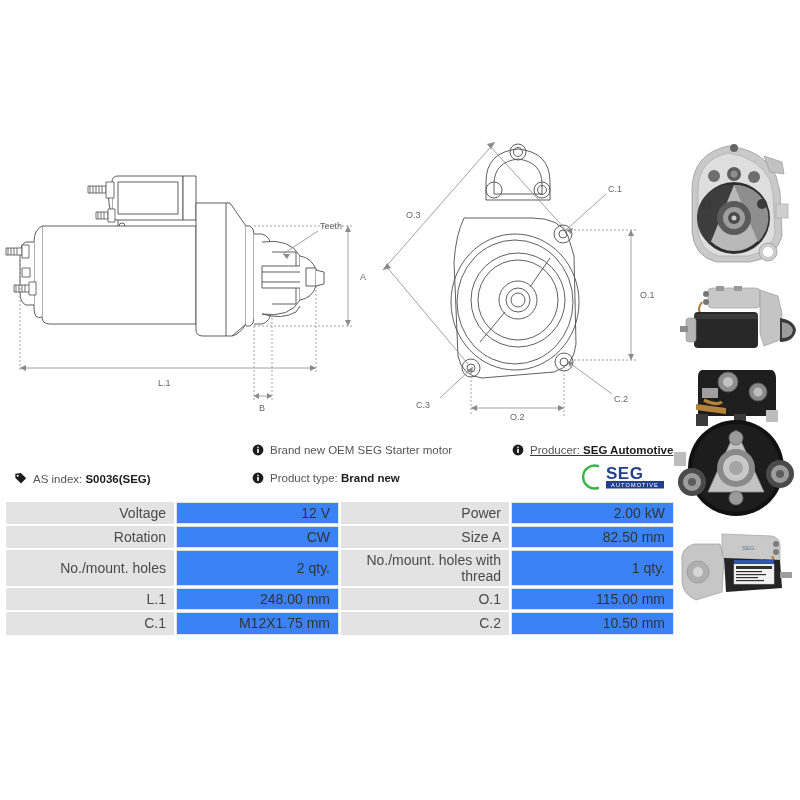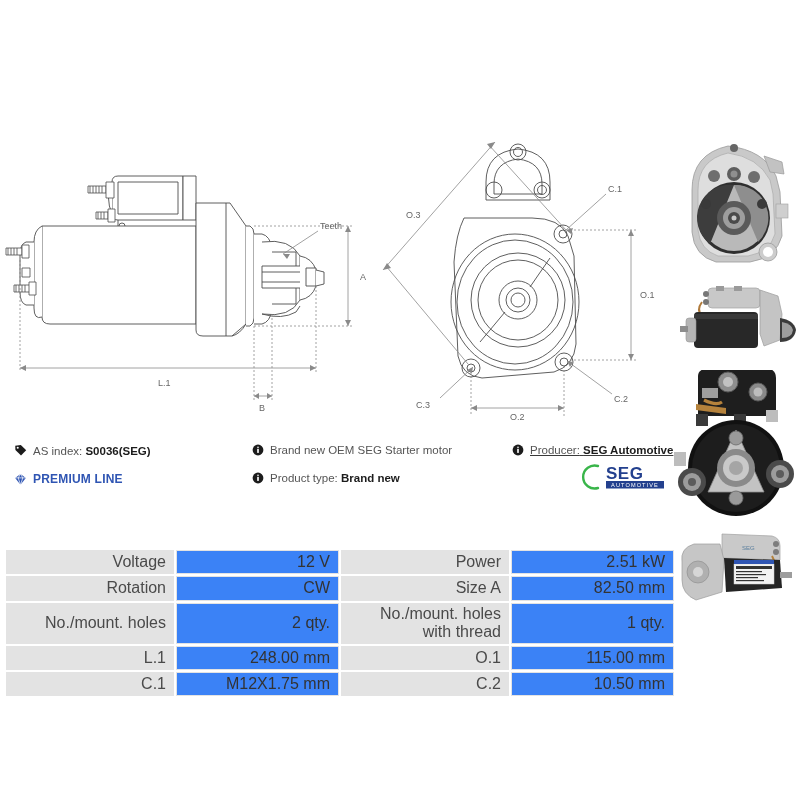--- a/index.html
+++ b/index.html
@@ -30,41 +30,40 @@
   }
   .photo { width: 128px; position: relative; background: #ffffff; overflow: hidden; }
   .photo svg { display:block; }
 
   
   .info-block {
     position: absolute; left: 0; top: 440px;
     width: 672px; height: 56px;
   }
   .info-row { position: absolute; display: flex; align-items: center; font-size: 11.5px; }
-  .ir-c1 { left: 14px; }
+  .ir-c1 { left: 14px; margin-top: 28px; }
   .ir-c2 { left: 252px; }
   .ir-c3 { left: 512px; text-decoration: underline; }
   .ir-l1 { top: 4px; }
   .ir-l2 { top: 32px; }
   .info-icon { flex: 0 0 auto; margin-right: 6px; display: inline-flex; align-items: center; }
   .info-text { white-space: nowrap; color: #555; }
   .info-text b { color: #1c1c1c; font-weight: bold; }
   .premium { color: #2f55b3; font-weight: bold; font-size: 12px; letter-spacing: .2px; }
 
   
   .seg-logo { position: absolute; left: 572px; top: 460px; width: 96px; height: 34px; }
 
   
   .spec-table {
     position: absolute; left: 4px; top: 500px;
     width: 662px;
     border-collapse: separate; border-spacing: 2px 2px;
-    font-size: 16px;
+    font-size: 14px;
     table-layout: fixed;
-    margin-top: 48px;
   }
   .spec-table td {
     height: 22px; padding: 2px 8px; vertical-align: middle;
     line-height: 1.15;
   }
   .spec-table td.lbl {
     background: #e3e3e3; color: #4a4a4a; text-align: right; width: 168px;
   }
   .spec-table td.val {
     background: #3b82f6; color: #333; text-align: right; width: 163px;
@@ -470,21 +469,21 @@
       <text x="63" y="27.2" font-size="5.6" fill="#ffffff" text-anchor="middle" font-family="Liberation Sans, sans-serif" letter-spacing="1.1">AUTOMOTIVE</text>
     </svg>
   </div>
 
   <table class="spec-table">
     <tbody>
         <tr>
           <td class="lbl">Voltage</td>
           <td class="val">12 V</td>
           <td class="lbl">Power</td>
-          <td class="val">2.51 kW</td>
+          <td class="val">2.00 kW</td>
         </tr>
         <tr>
           <td class="lbl">Rotation</td>
           <td class="val">CW</td>
           <td class="lbl">Size A</td>
           <td class="val">82.50 mm</td>
         </tr>
         <tr class="tall">
           <td class="lbl">No./mount. holes</td>
           <td class="val">2 qty.</td>

